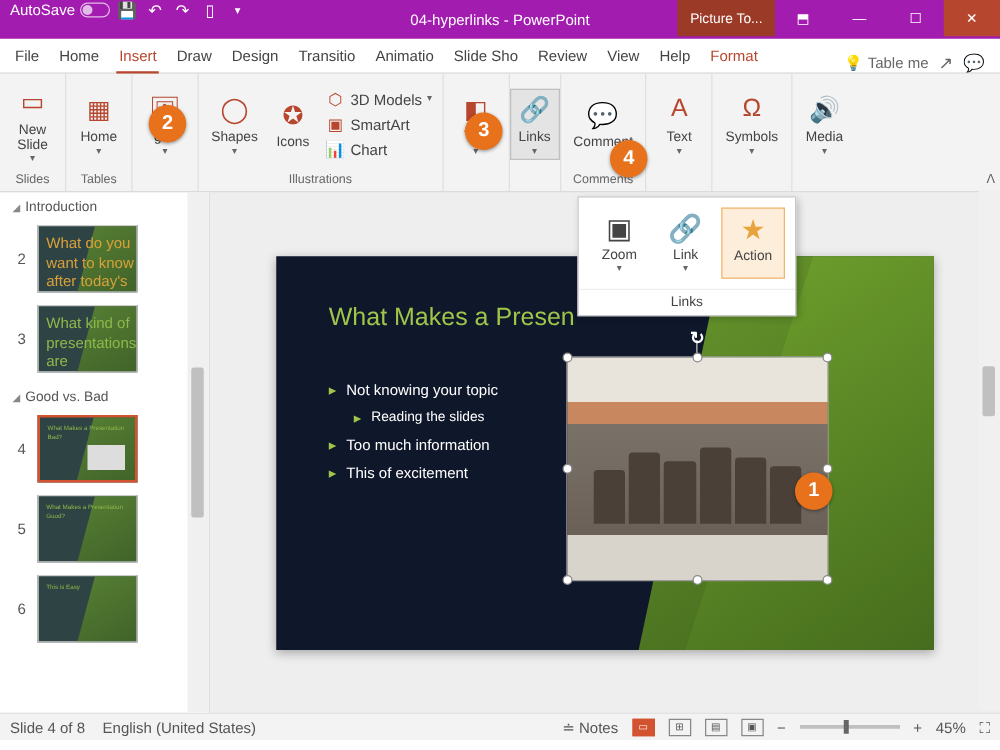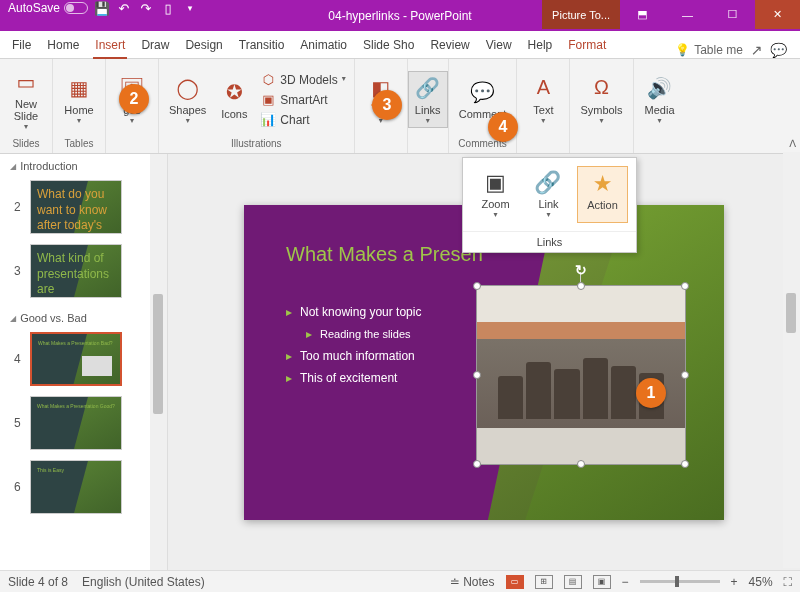--- a/index.html
+++ b/index.html
@@ -44,28 +44,28 @@
 .dd-lbl{font-size:11px;color:#444}
 .dd-footer{text-align:center;font-size:11px;color:#444;padding:4px;border-top:1px solid #eee}
 .workspace{display:flex;height:416px;background:#eee}
 .thumbs{width:168px;background:#fff;border-right:1px solid #ddd;overflow:hidden;position:relative}
 .scroll-thumb{position:absolute;right:0;top:0;width:17px;height:100%;background:#f0f0f0}
 .scroll-thumb::after{content:"";position:absolute;top:140px;left:3px;width:10px;height:120px;background:#c0c0c0;border-radius:2px}
 .section-hdr{display:flex;align-items:center;gap:4px;padding:6px 10px;font-size:11px;color:#555}
 .section-hdr::before{content:"◢";font-size:8px;color:#888}
 .thumb-row{display:flex;align-items:center;gap:6px;padding:2px 4px 8px 14px}
 .thumb-num{font-size:12px;color:#555;width:10px}
-.thumb{width:92px;height:54px;background:#2e4444;border:1px solid #ccc;position:relative;overflow:hidden}
+.thumb{width:80px;height:54px;background:#2e4444;border:1px solid #ccc;position:relative;overflow:hidden}
 .thumb.active{border:2px solid #d35230}
 .thumb-accent{position:absolute;right:-20px;top:-10px;width:60px;height:80px;background:linear-gradient(135deg,#6a9b2e,#3d6218);transform:rotate(15deg);opacity:.7}
 .thumb-txt{position:absolute;top:6px;left:6px;font-size:5px;color:#8fb84a;line-height:1.3}
 .thumb-txt.orange{color:#d9a03a}
 .thumb-img{position:absolute;right:8px;bottom:8px;width:30px;height:20px;background:#ddd}
 .canvas-area{flex:1;background:#eee;display:flex;align-items:center;justify-content:center;position:relative}
-.slide{width:480px;height:315px;background:#701a75;position:relative;box-shadow:0 2px 8px rgba(0,0,0,.3);overflow:hidden}
+.slide{width:526px;height:315px;background:#0f172a;position:relative;box-shadow:0 2px 8px rgba(0,0,0,.3);overflow:hidden}
 .slide-accent{position:absolute;right:-80px;top:-40px;width:280px;height:400px;background:linear-gradient(135deg,rgba(122,176,45,.85),rgba(61,98,24,.9));transform:rotate(12deg)}
 .slide-accent2{position:absolute;right:-60px;top:-60px;width:200px;height:420px;background:linear-gradient(135deg,rgba(152,206,75,.5),rgba(91,138,44,.6));transform:rotate(18deg)}
 .slide-title{position:absolute;top:38px;left:42px;font-size:20px;color:#9fc54a;font-weight:400}
 .bullets{position:absolute;top:100px;left:42px;color:#fff;font-size:12px}
 .bul{display:flex;align-items:center;gap:8px;margin-bottom:8px}
 .bul::before{content:"▸";color:#9fc54a;font-size:12px}
 .bul.sub{margin-left:20px;font-size:11px}
 .img-sel{position:absolute;top:80px;left:232px;width:210px;height:180px;border:1px solid #999}
 .img-content{width:100%;height:100%;background:linear-gradient(#e8e4dc 0%,#e8e4dc 20%,#c8875f 20%,#c8875f 30%,#7a7268 30%,#6b6058 80%,#d8d4cc 80%,#d8d4cc 100%);position:relative}
 .audience{position:absolute;top:35%;left:10%;right:10%;height:40%;display:flex;gap:3px;align-items:flex-end}

